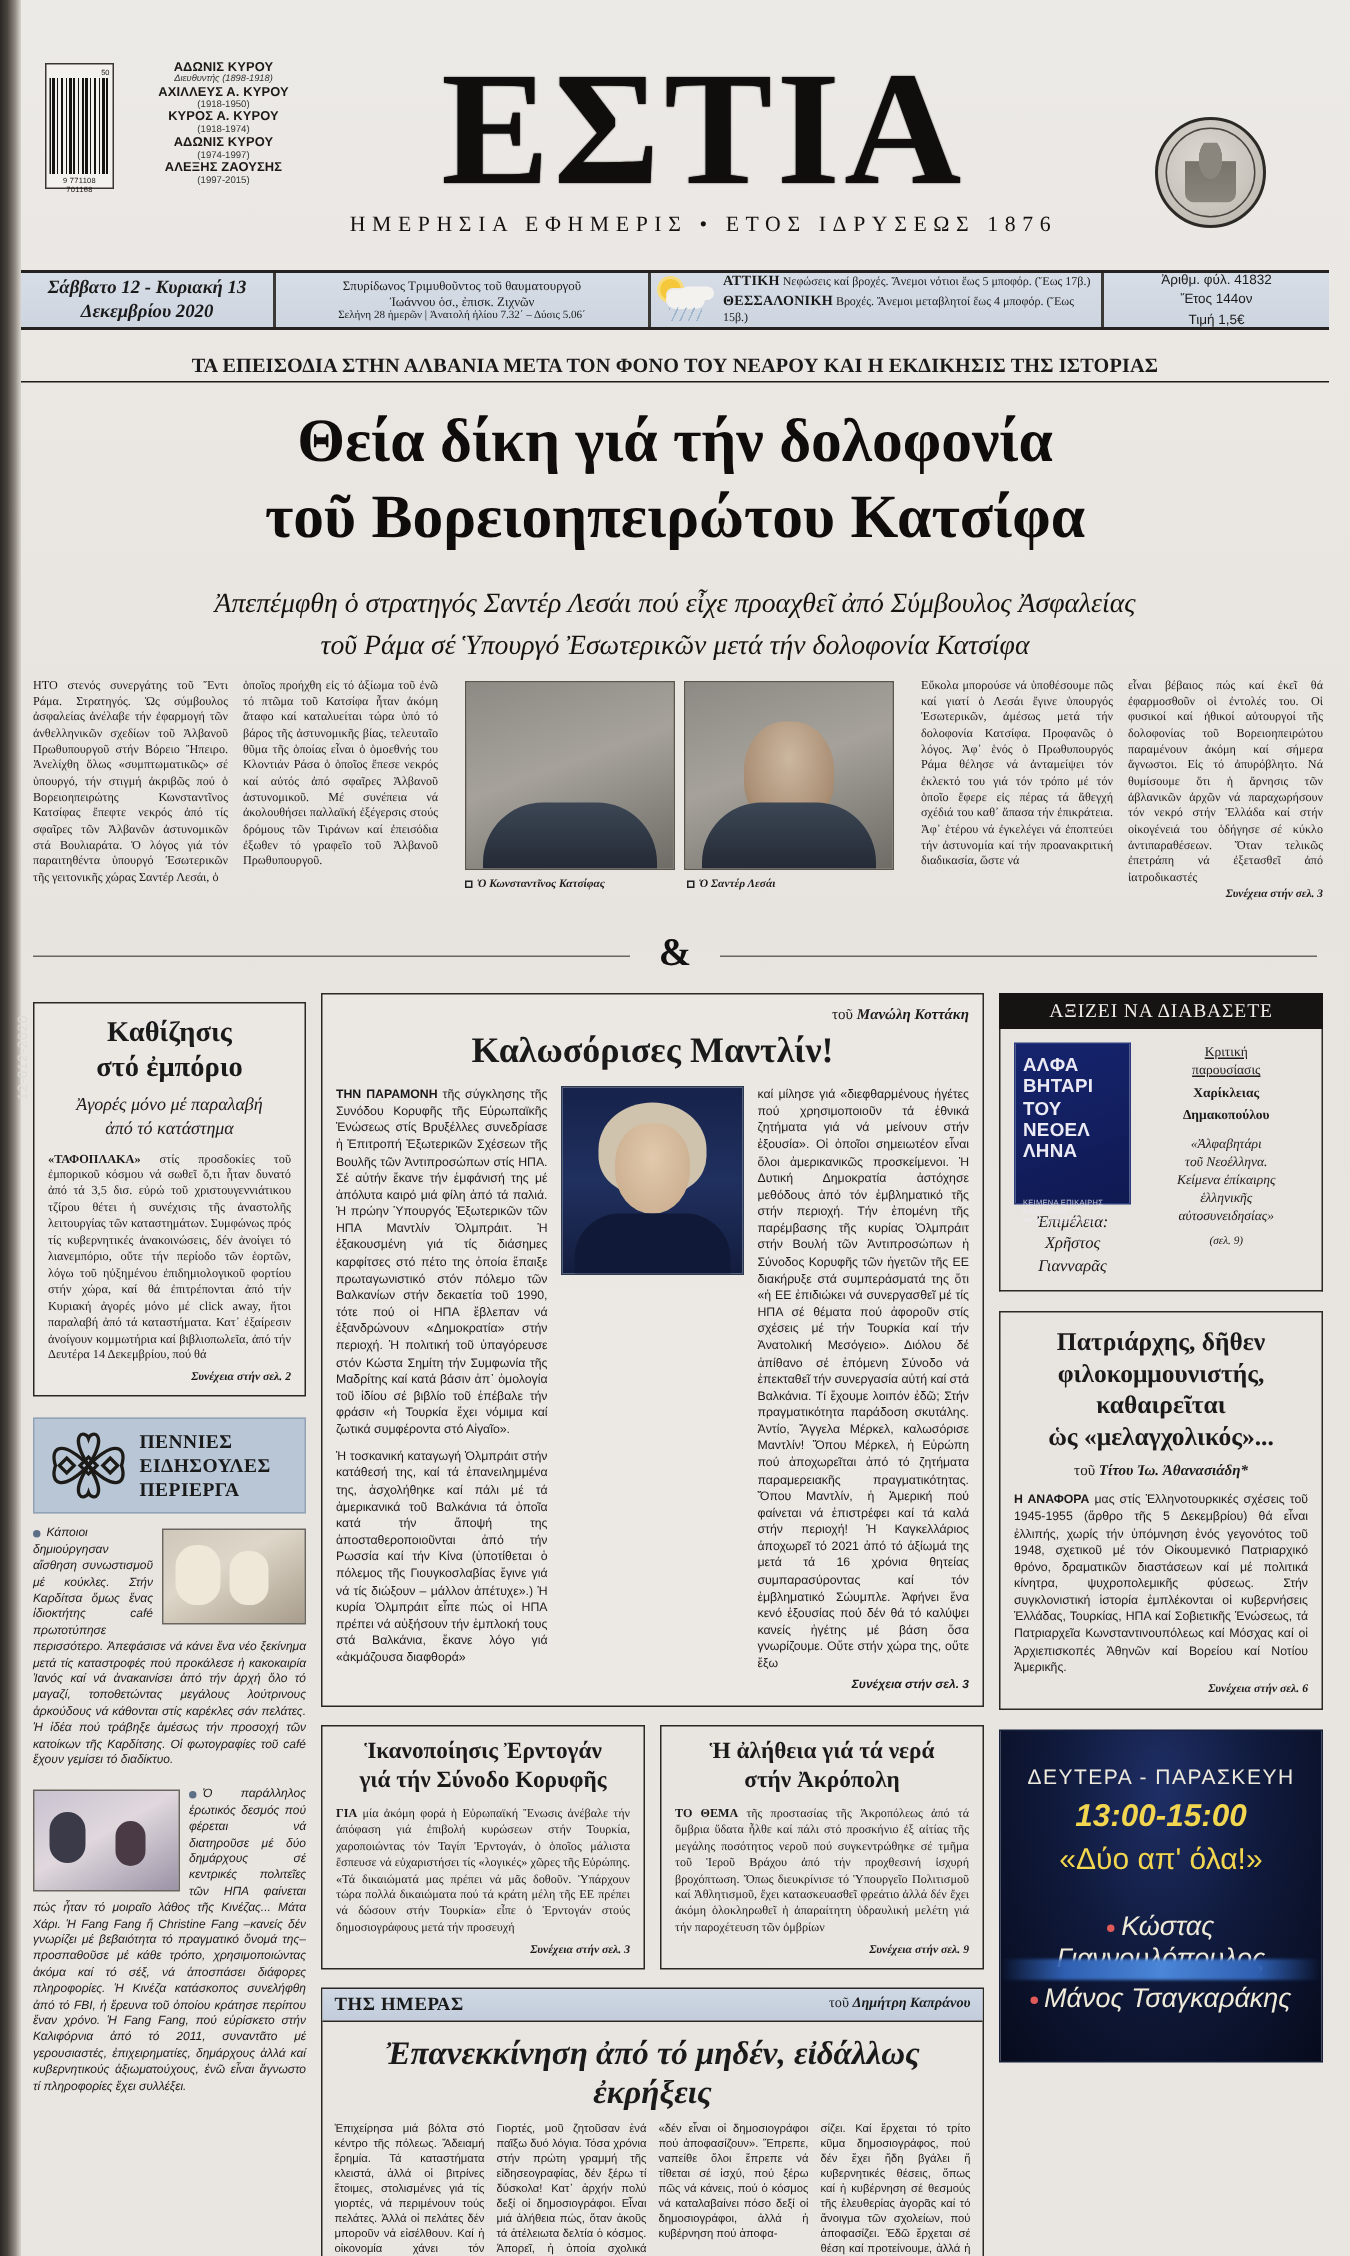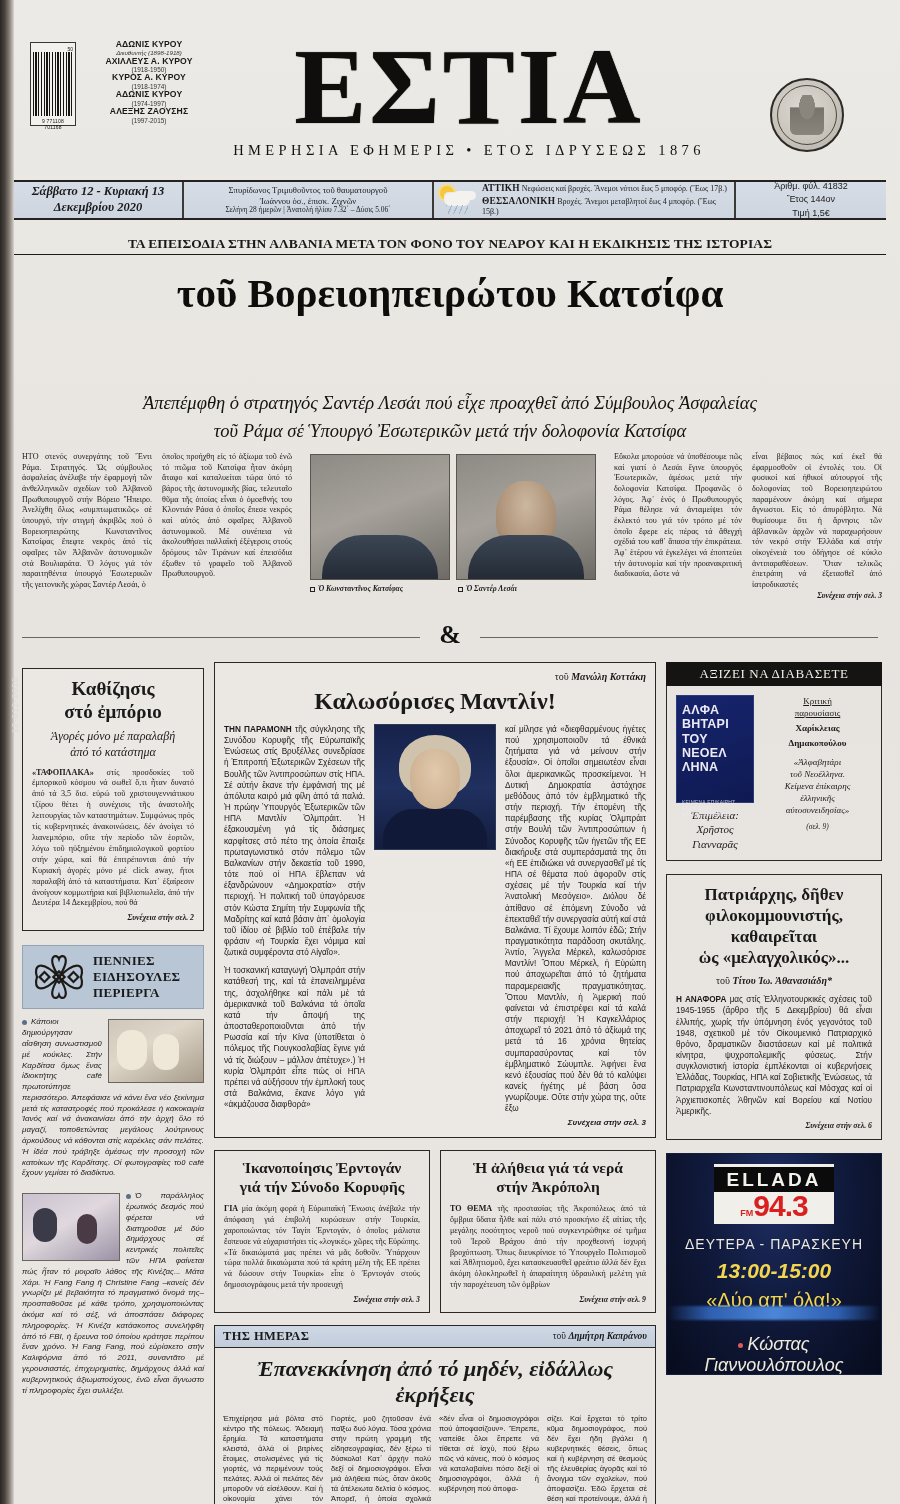--- a/index.html
+++ b/index.html
@@ -371,20 +371,21 @@
     <div class="ib-div"></div>
     <div class="ib-cell ib-issue">
       <div>Ἀριθμ. φύλ. 41832</div>
       <div>Ἔτος 144ον</div>
       <div>Τιμή 1,5€</div>
     </div>
   </div>
 
   <div class="kicker">ΤΑ ΕΠΕΙΣΟΔΙΑ ΣΤΗΝ ΑΛΒΑΝΙΑ ΜΕΤΑ ΤΟΝ ΦΟΝΟ ΤΟΥ ΝΕΑΡΟΥ ΚΑΙ Η ΕΚΔΙΚΗΣΙΣ ΤΗΣ ΙΣΤΟΡΙΑΣ</div>
   <div class="headline">
+    <div>Θεία δίκη γιά τήν δολοφονία</div>
     <div>τοῦ Βορειοηπειρώτου Κατσίφα</div>
   </div>
   <div class="subhead">
     <div>Ἀπεπέμφθη ὁ στρατηγός Σαντέρ Λεσάι πού εἶχε προαχθεῖ ἀπό Σύμβουλος Ἀσφαλείας</div>
     <div>τοῦ Ράμα σέ Ὑπουργό Ἐσωτερικῶν μετά τήν δολοφονία Κατσίφα</div>
   </div>
 
   <div class="lead">
     <div class="lead-col c1">ΗΤΟ στενός συνεργάτης τοῦ Ἔντι Ράμα. Στρατηγός. Ὡς σύμβουλος ἀσφαλείας ἀνέλαβε τήν ἐφαρμογή τῶν ἀνθελληνικῶν σχεδίων τοῦ Ἀλβανοῦ Πρωθυπουργοῦ στήν Βόρειο Ἤπειρο. Ἀνελίχθη ὅλως «συμπτωματικῶς» σέ ὑπουργό, τήν στιγμή ἀκριβῶς πού ὁ Βορειοηπειρώτης Κωνσταντῖνος Κατσίφας ἔπεφτε νεκρός ἀπό τίς σφαῖρες τῶν Ἀλβανῶν ἀστυνομικῶν στά Βουλιαράτα. Ὁ λόγος γιά τόν παραιτηθέντα ὑπουργό Ἐσωτερικῶν τῆς γειτονικῆς χώρας Σαντέρ Λεσάι, ὁ</div>
     <div class="lead-col c2">ὁποῖος προήχθη εἰς τό ἀξίωμα τοῦ ἐνῶ τό πτῶμα τοῦ Κατσίφα ἦταν ἀκόμη ἄταφο καί καταλυείται τώρα ὑπό τό βάρος τῆς ἀστυνομικῆς βίας, τελευταῖο θῦμα τῆς ὁποίας εἶναι ὁ ὁμοεθνής του Κλοντιάν Ράσα ὁ ὁποῖος ἔπεσε νεκρός καί αὐτός ἀπό σφαῖρες Ἀλβανοῦ ἀστυνομικοῦ. Μέ συνέπεια νά ἀκολουθήσει παλλαϊκή ἐξέγερσις στούς δρόμους τῶν Τιράνων καί ἐπεισόδια ἐξωθεν τό γραφεῖο τοῦ Ἀλβανοῦ Πρωθυπουργοῦ.</div>
@@ -568,24 +569,20 @@
         <div>ὡς «μελαγχολικός»...</div>
       </div>
       <div class="patr-by"><span>τοῦ </span><i>Τίτου Ἰω. Ἀθανασιάδη*</i></div>
       <div class="patr-body">
         <b>Η ΑΝΑΦΟΡΑ</b><span> μας στίς Ἑλληνοτουρκικές σχέσεις τοῦ 1945-1955 (ἄρθρο τῆς 5 Δεκεμβρίου) θά εἶναι ἐλλιπής, χωρίς τήν ὑπόμνηση ἑνός γεγονότος τοῦ 1948, σχετικοῦ μέ τόν Οἰκουμενικό Πατριαρχικό θρόνο, δραματικῶν διαστάσεων καί μέ πολιτικά κίνητρα, ψυχροπολεμικῆς φύσεως. Στήν συγκλονιστική ἱστορία ἐμπλέκονται οἱ κυβερνήσεις Ἑλλάδας, Τουρκίας, ΗΠΑ καί Σοβιετικῆς Ἑνώσεως, τά Πατριαρχεῖα Κωνσταντινουπόλεως καί Μόσχας καί οἱ Ἀρχιεπισκοπές Ἀθηνῶν καί Βορείου καί Νοτίου Ἀμερικῆς.</span>
       </div>
       <div class="cont-it">Συνέχεια στήν σελ. 6</div>
     </div>
 
     <div class="ad">
-      <div class="ad-logo">
-        <div class="n1">ELLADA</div>
-        <div class="n2"><sub>FM</sub><span>94.3</span></div>
-      </div>
       <div class="ad-days">ΔΕΥΤΕΡΑ - ΠΑΡΑΣΚΕΥΗ</div>
       <div class="ad-time">13:00-15:00</div>
       <div class="ad-show">«Δύο απ' όλα!»</div>
       <div class="ad-wave"></div>
       <div class="ad-host first"><span class="dot"></span><span>Κώστας Γιαννουλόπουλος</span></div>
       <div class="ad-host"><span class="dot"></span><span>Μάνος Τσαγκαράκης</span></div>
     </div>
   </div>
 
 </div>

